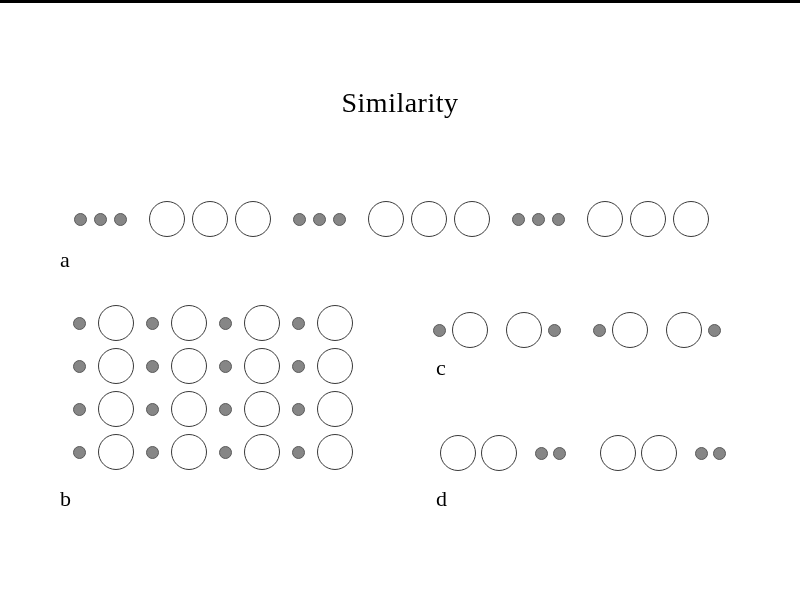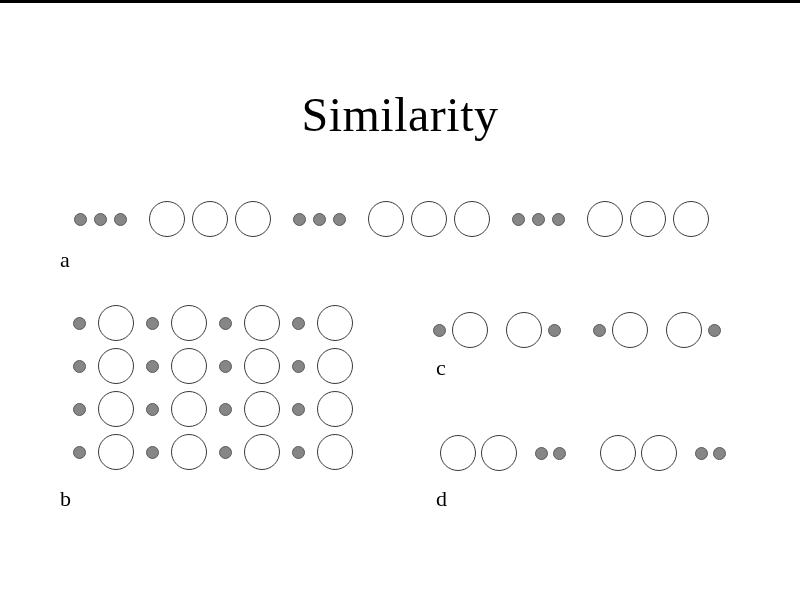--- a/index.html
+++ b/index.html
@@ -13,21 +13,21 @@
     background: #ffffff;
     border-top: 3px solid #000000;
   }
 
   .title {
     position: absolute;
     top: 84px;
     left: 0;
     width: 100%;
     text-align: center;
-    font-size: 48px;
+    font-size: 28px;
     font-weight: normal;
     color: #000000;
     letter-spacing: 0.5px;
   }
 
   .fig { position: absolute; display: flex; flex-direction: column; }
   .row { display: flex; align-items: center; }
 
   .dot {
     width: 13px; height: 13px;

